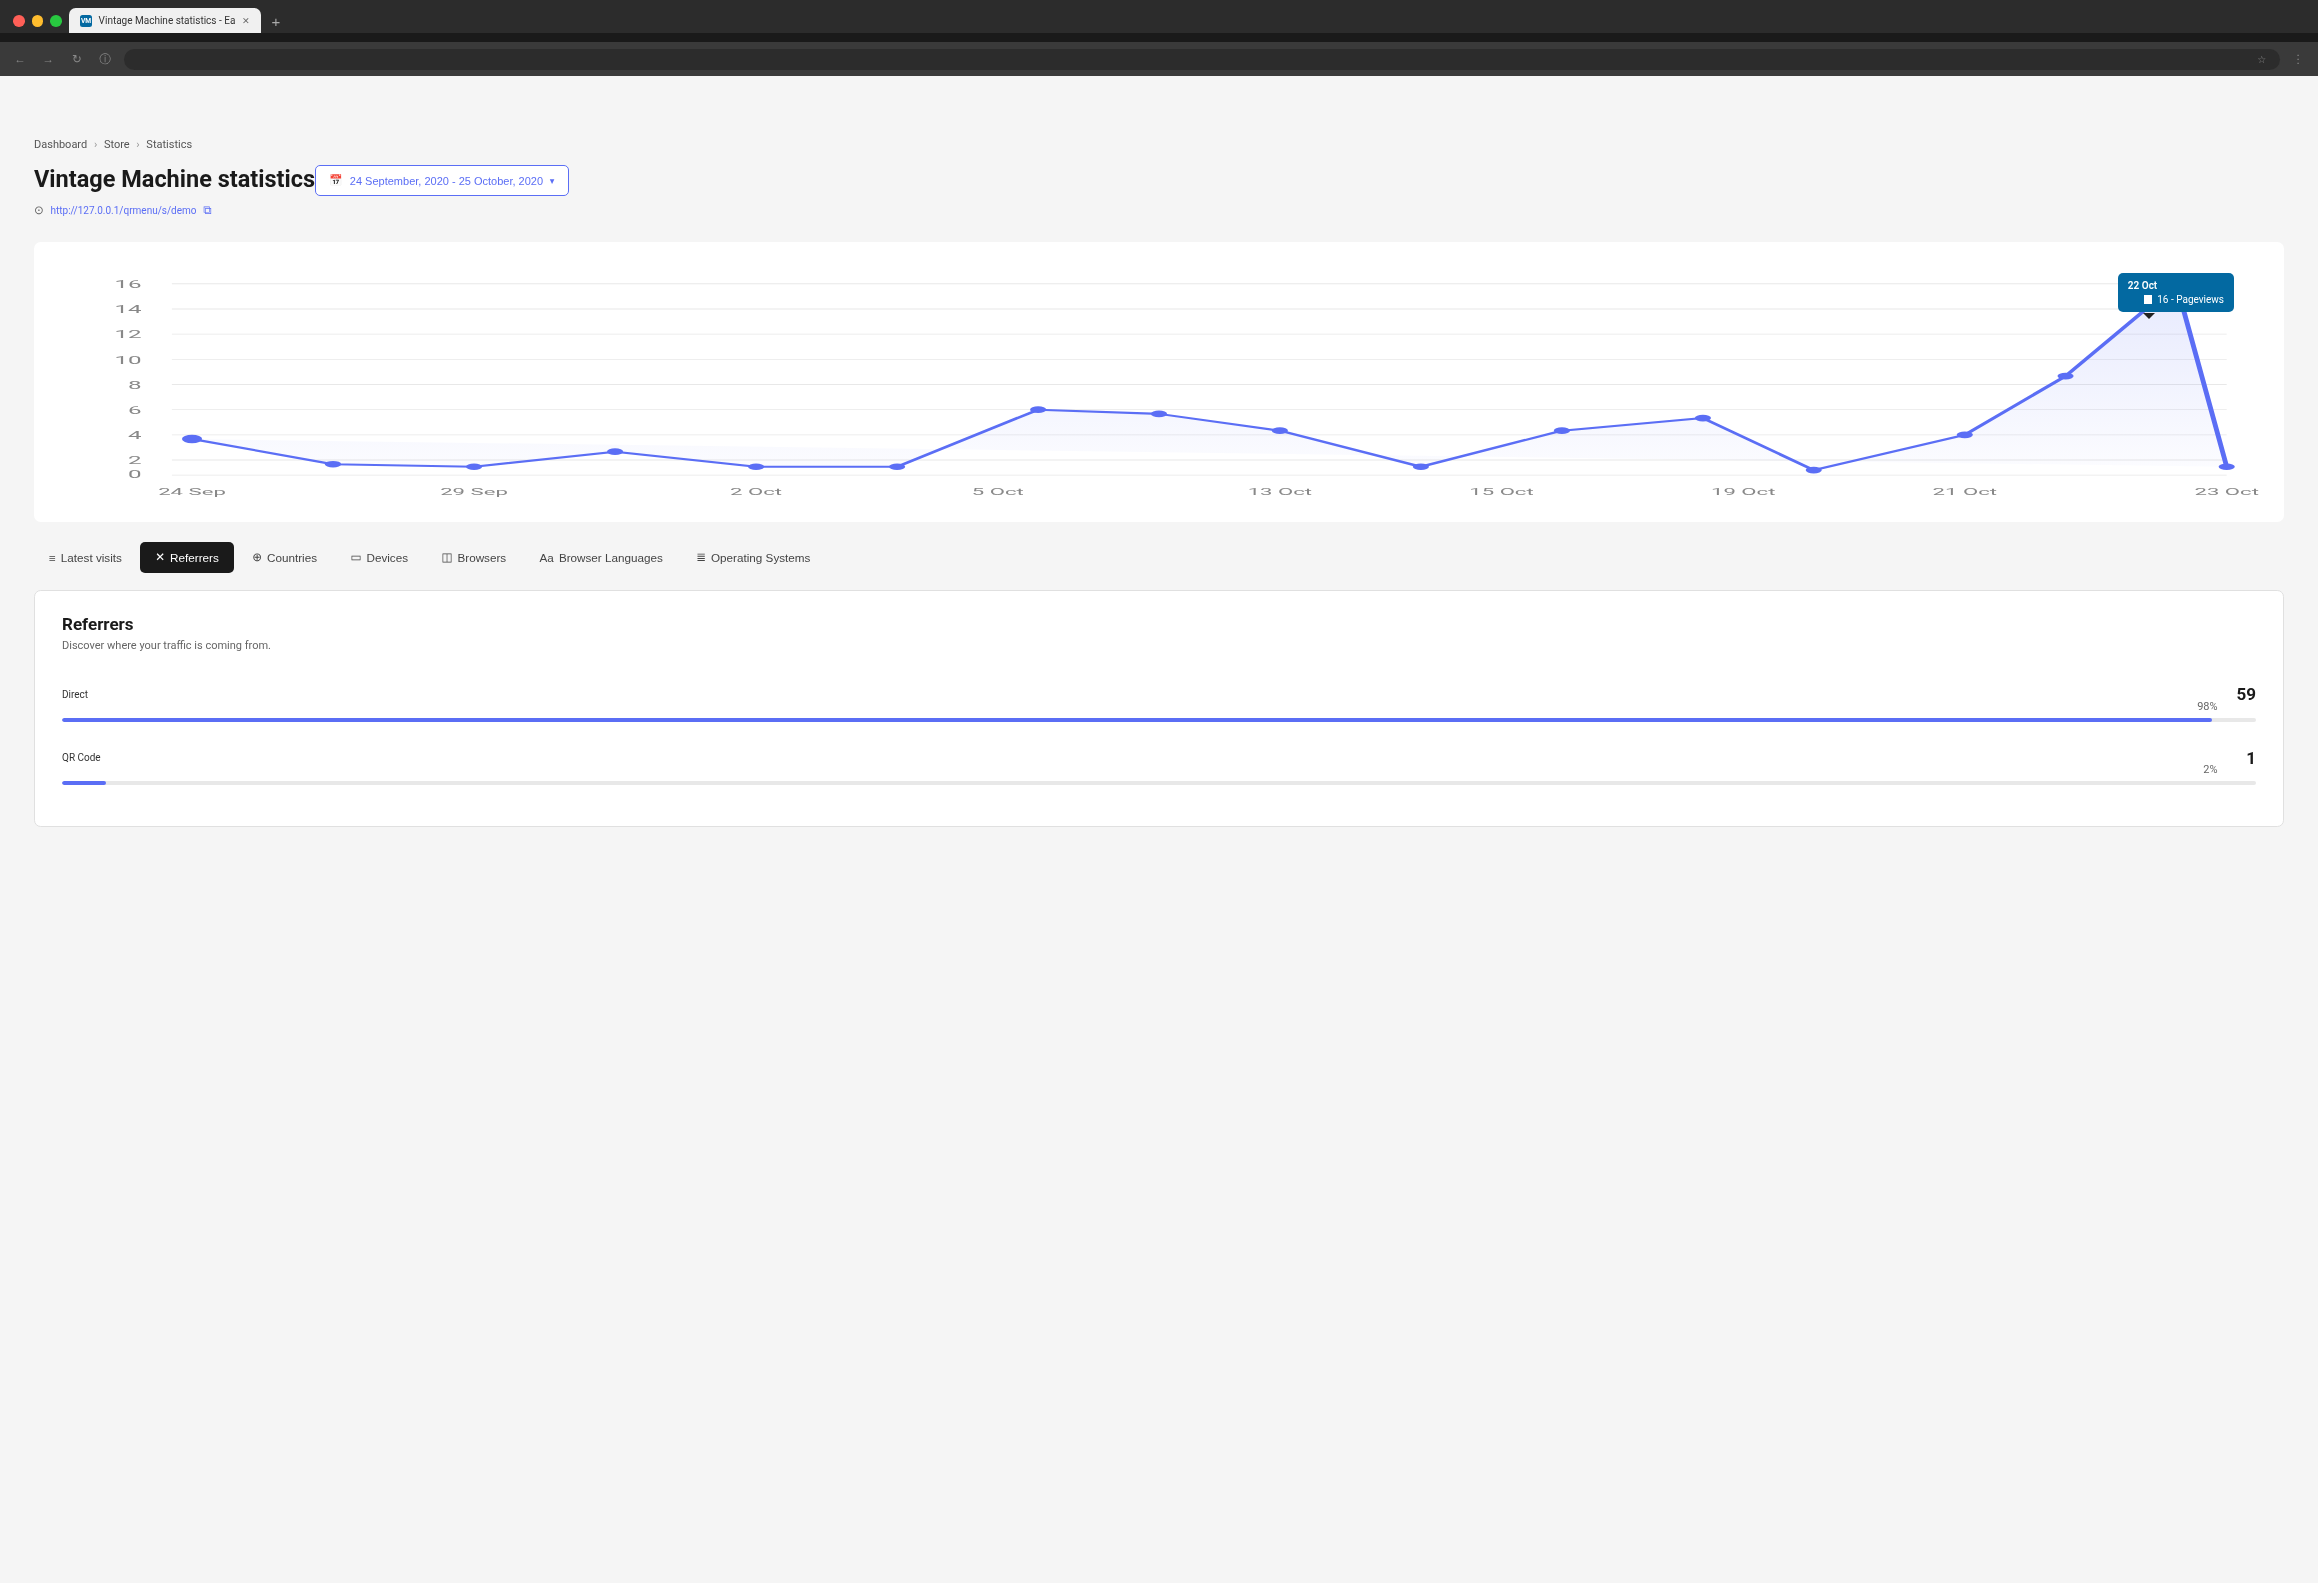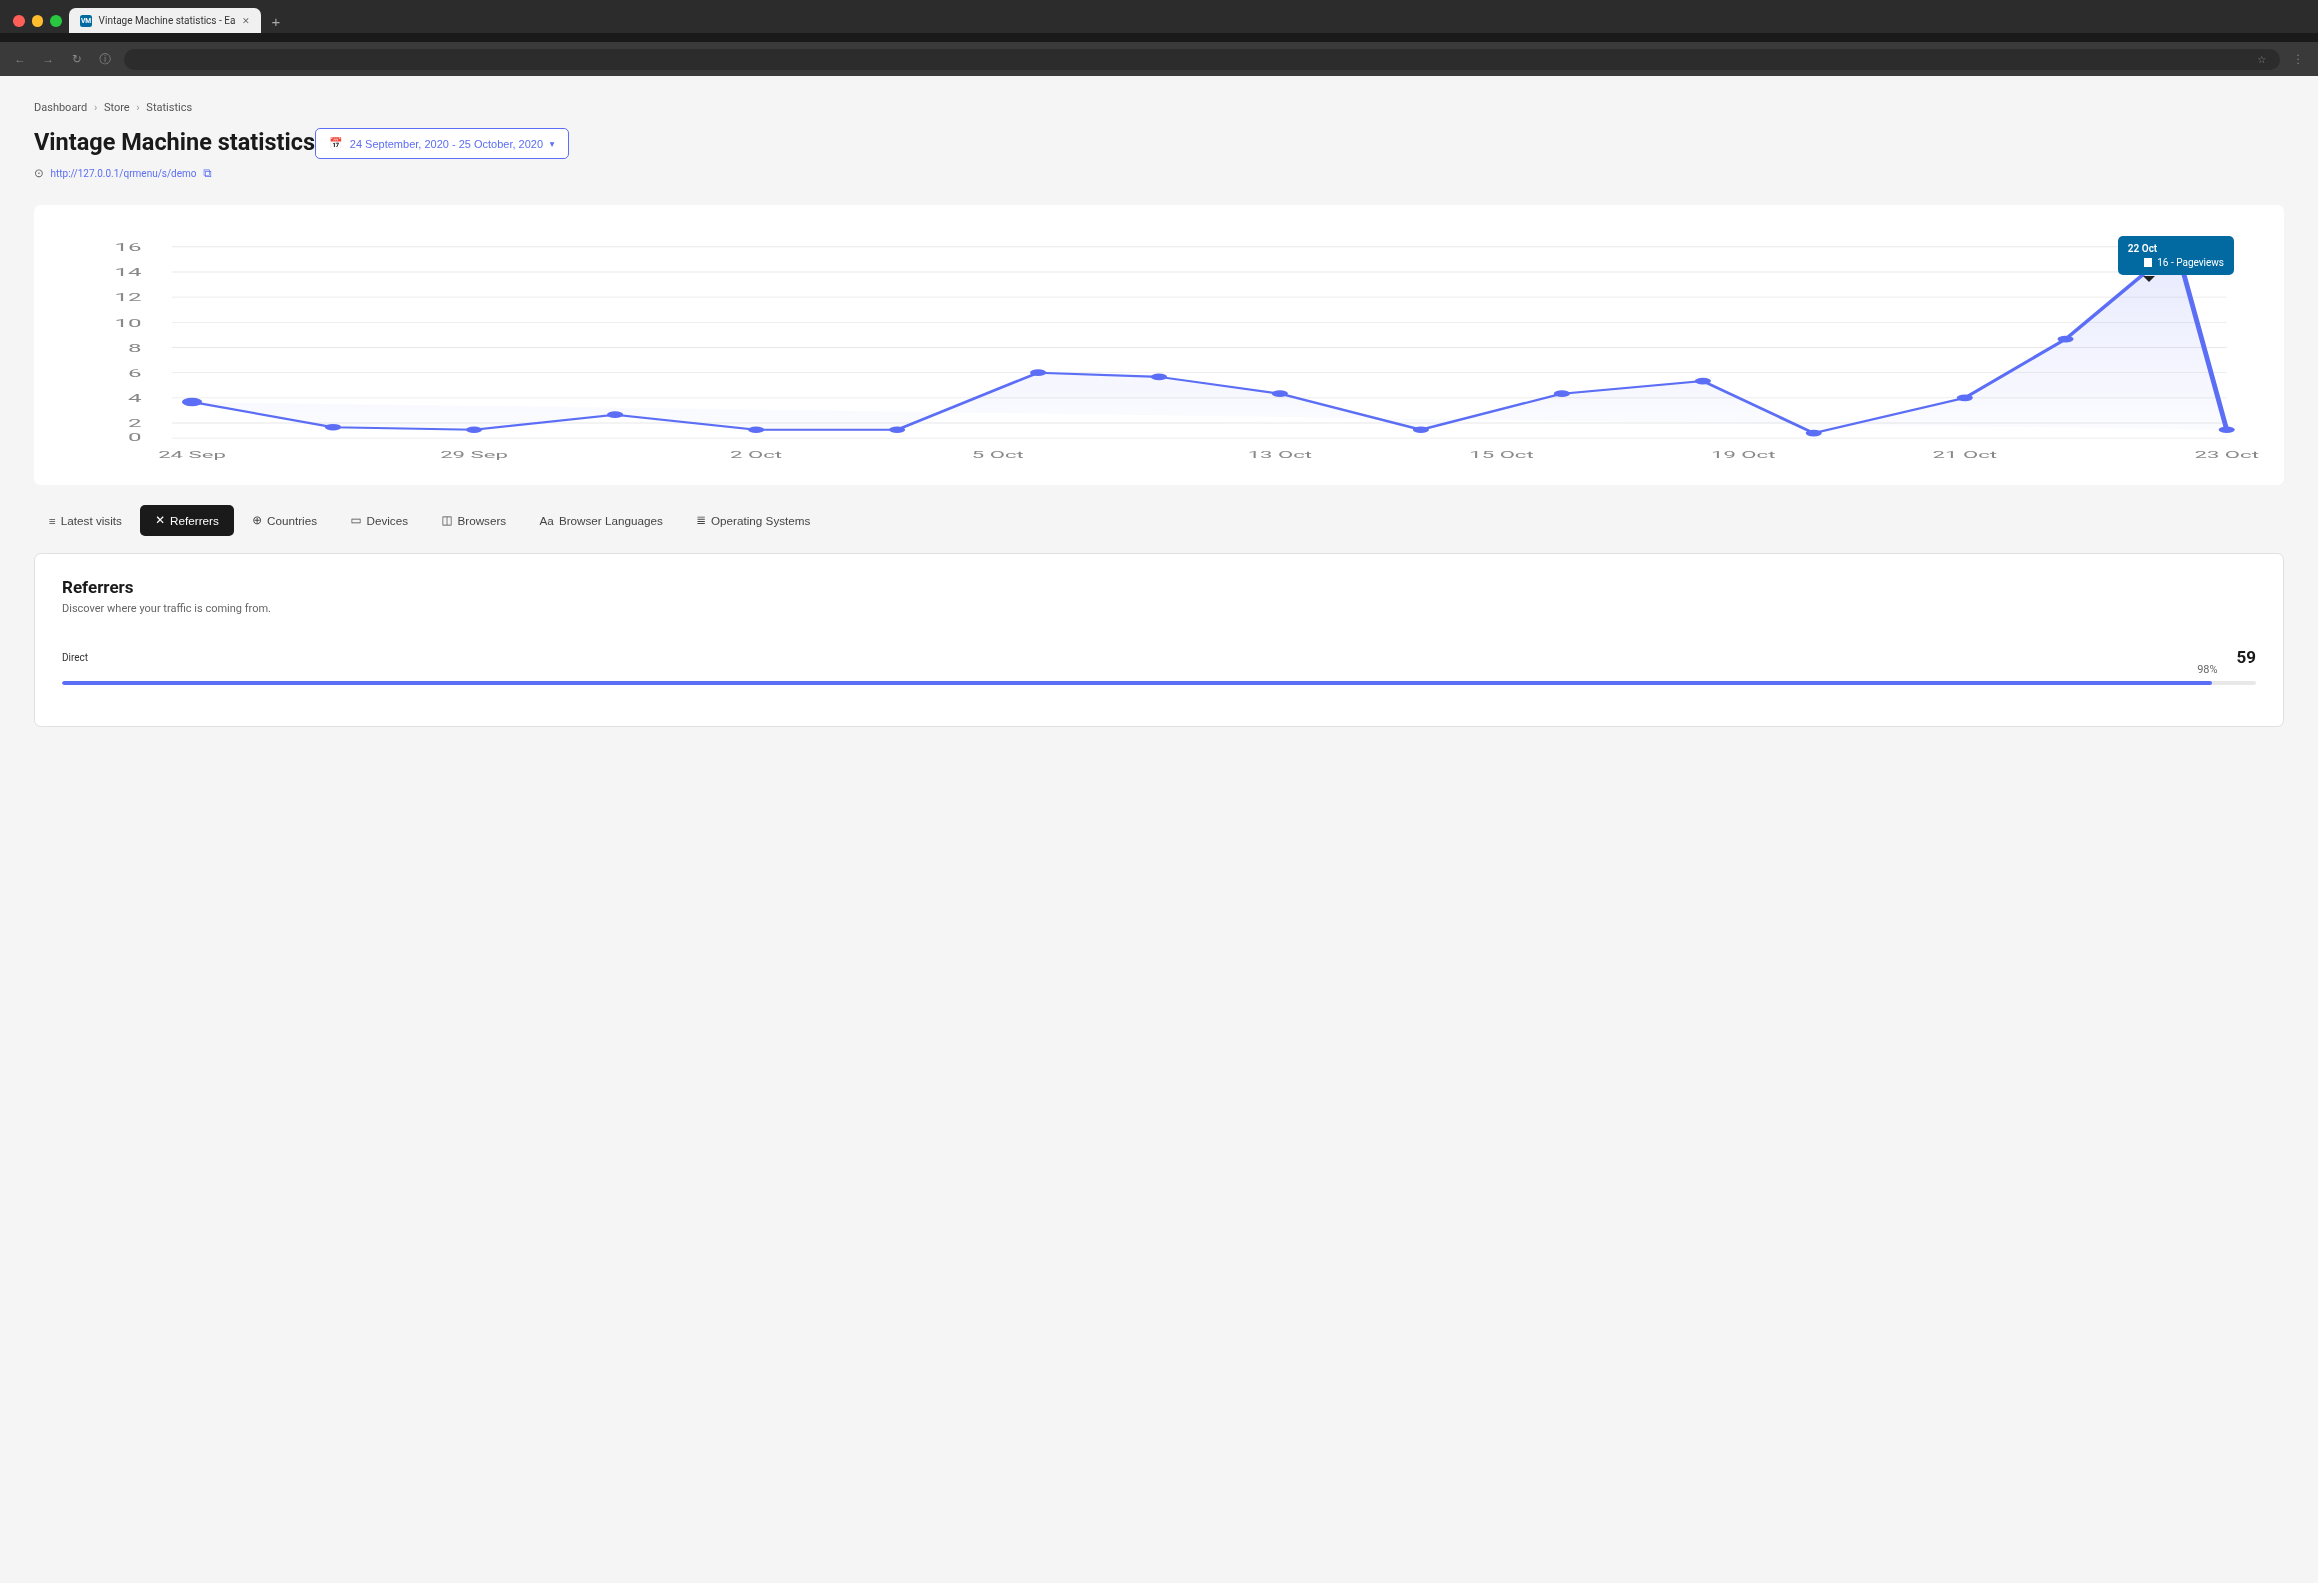--- a/index.html
+++ b/index.html
@@ -97,20 +97,21 @@
       padding: 25px 34px;
     }
 
     .breadcrumb {
       display: flex;
       align-items: center;
       gap: 6.7px;
       font-size: 11px;
       color: #555;
       margin-bottom: 13.4px;
+      margin-top: 37px;
     }
     .breadcrumb-sep { color: #999; }
 
     .page-header {
       display: flex;
       align-items: flex-start;
       justify-content: flex-start;
       margin-bottom: 6.7px;
     }
     .page-title {
@@ -457,16 +458,28 @@
         <div class="referrer-right">
           <span class="referrer-pct">98%</span>
           <span class="referrer-count">59</span>
         </div>
       </div>
       <div class="progress-bar-bg">
         <div class="progress-bar-fill" style="width: 98%;"></div>
       </div>
     </div>
 
+    <div class="referrer-row">
+      <div class="referrer-header">
+        <span class="referrer-name">QR Code</span>
+        <div class="referrer-right">
+          <span class="referrer-pct">2%</span>
+          <span class="referrer-count">1</span>
+        </div>
+      </div>
+      <div class="progress-bar-bg">
+        <div class="progress-bar-fill" style="width: 2%;"></div>
+      </div>
+    </div>
   </div>
 
 </div>
 
 
 </body></html>

